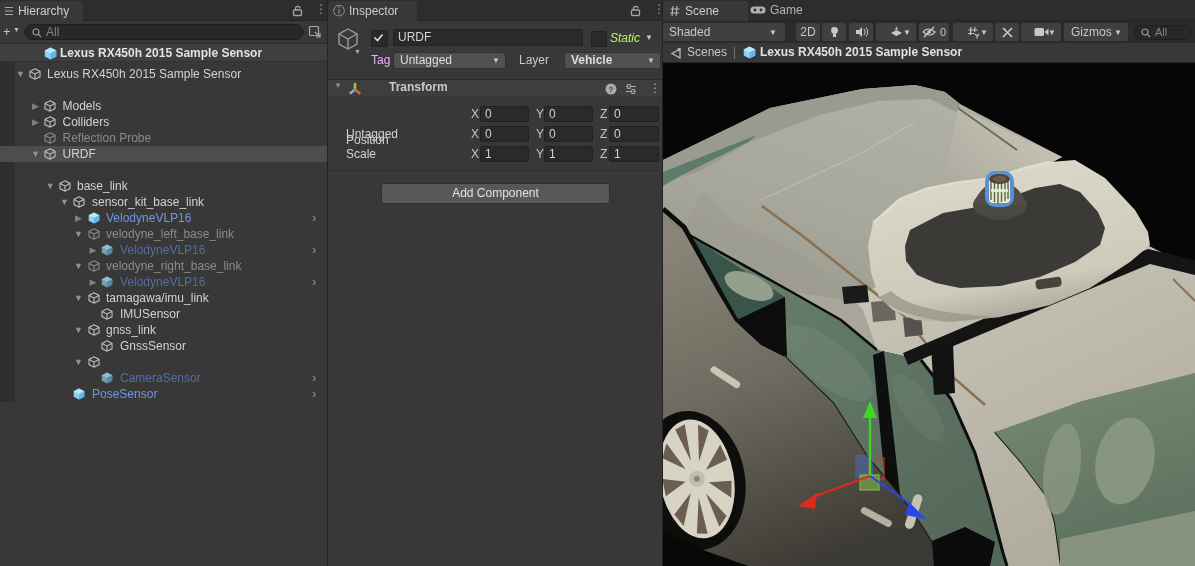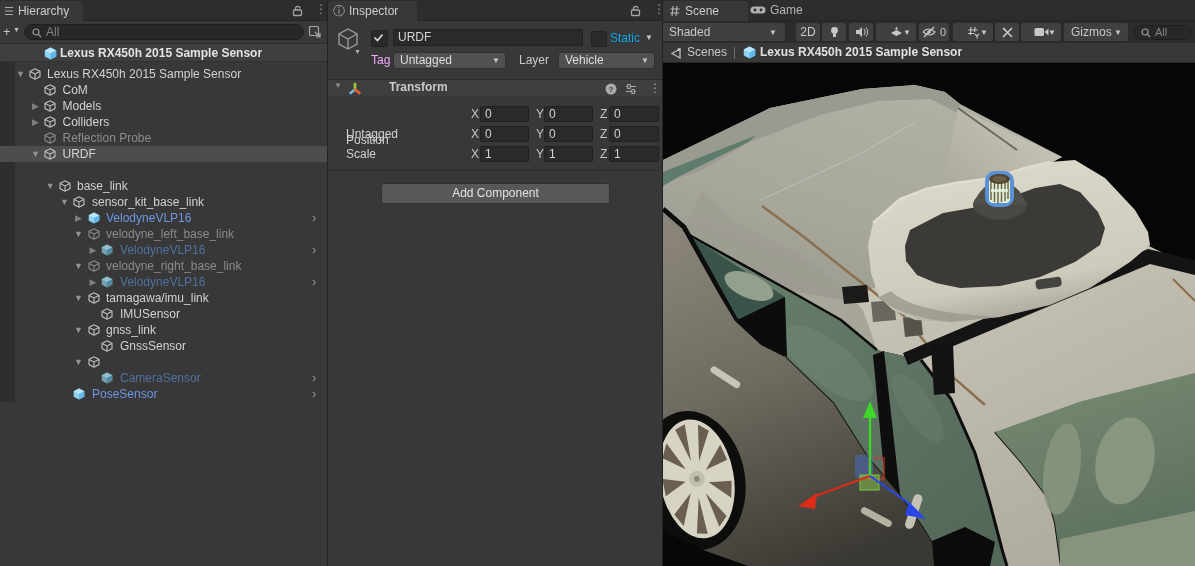--- a/index.html
+++ b/index.html
@@ -66,27 +66,20 @@
   <div class="abs" style="left:0;top:62px;width:15px;height:340px;background:#2E2E2E;"></div>
   <div id="tree" class="abs" style="left:0;top:62px;width:327px;height:504px;">
   <div class="row" style="top:4px;">
           <span class="tri" style="left:15px;">▼</span>
           <span class="cub" style="left:29px;"><svg width="12" height="12" viewBox="0 0 12 12">
               <polygon points="6,0.8 11,3.4 11,8.6 6,11.2 1,8.6 1,3.4" fill="none" stroke="#BFBFBF" stroke-width="1.1"></polygon>
               <path d="M1,3.4 L6,6 L11,3.4 M6,6 L6,11.2" fill="none" stroke="#BFBFBF" stroke-width="1.1"></path>
             </svg></span>
           <span class="lbl " style="left:47px;">Lexus RX450h 2015 Sample Sensor</span>
         </div>
-  <div class="row" style="top:20px;">
-          <span class="cub" style="left:44px;"><svg width="12" height="12" viewBox="0 0 12 12">
-              <polygon points="6,0.8 11,3.4 11,8.6 6,11.2 1,8.6 1,3.4" fill="none" stroke="#BFBFBF" stroke-width="1.1"></polygon>
-              <path d="M1,3.4 L6,6 L11,3.4 M6,6 L6,11.2" fill="none" stroke="#BFBFBF" stroke-width="1.1"></path>
-            </svg></span>
-          <span class="lbl " style="left:62.5px;">CoM</span>
-        </div>
   <div class="row" style="top:36px;">
           <span class="tri" style="left:30px;color:#808080;">▶</span>
           <span class="cub" style="left:44px;"><svg width="12" height="12" viewBox="0 0 12 12">
               <polygon points="6,0.8 11,3.4 11,8.6 6,11.2 1,8.6 1,3.4" fill="none" stroke="#BFBFBF" stroke-width="1.1"></polygon>
               <path d="M1,3.4 L6,6 L11,3.4 M6,6 L6,11.2" fill="none" stroke="#BFBFBF" stroke-width="1.1"></path>
             </svg></span>
           <span class="lbl " style="left:62.5px;">Models</span>
         </div>
   <div class="row" style="top:52px;">
           <span class="tri" style="left:30px;color:#808080;">▶</span>
@@ -245,26 +238,26 @@
         <path d="M3,7 L12,12 L21,7 M12,12 L12,22" fill="none" stroke="#9A9A9A" stroke-width="1.4"></path>
       </svg>
   <span class="abs" style="left:26px;top:48px;color:#B0B0B0;font-size:7px;">▼</span>
   <div class="abs" style="left:43px;top:30px;width:15px;height:15px;background:#2A2A2A;border:1px solid #222;border-radius:2px;">
     <svg width="13" height="13" viewBox="0 0 13 13" style="position:absolute;left:0;top:0;">
           <path d="M2.5 6.5 L5.5 9.5 L10.5 3.5" stroke="#DFDFDF" stroke-width="1.6" fill="none"></path>
         </svg>
   </div>
   <div class="fld" style="left:65px;top:29px;width:190px;height:17px;line-height:15px;">URDF</div>
   <div class="abs" style="left:263px;top:31px;width:14px;height:14px;background:#2A2A2A;border:1px solid #222;border-radius:2px;"></div>
-  <span class="abs" style="left:282px;top:31px;color:#0ea5e9;">Static</span>
+  <span class="abs" style="left:282px;top:31px;color:#bef264;font-style:italic;">Static</span>
   <span class="abs" style="left:317px;top:33px;color:#C8C8C8;font-size:8px;">▼</span>
   <span class="abs" style="left:43px;top:53px;color:#f0abfc;">Tag</span>
   <div class="ddl" style="left:65px;top:52px;width:113px;">Untagged<span class="ar">▼</span></div>
   <span class="abs" style="left:191px;top:53px;color:#C8C8C8;">Layer</span>
-  <div class="ddl" style="left:230px;top:52px;width:97px;">Vehicle<span class="ar">▼</span></div>
+  <div class="ddl" style="left:236px;top:52px;width:97px;font-weight:bold;">Vehicle<span class="ar">▼</span></div>
   <div class="abs" style="left:0;top:79px;width:334px;height:18px;background:#3E3E3E;border-top:1px solid #2a2a2a;border-bottom:1px solid #343434;box-sizing:border-box;">
     <span class="abs" style="left:6px;top:1px;font-size:8px;color:#8E8E8E;">▼</span>
     <svg class="abs" style="left:20px;top:2px;" width="14" height="14" viewBox="0 0 14 14">
       <line x1="7" y1="7.5" x2="7" y2="2" stroke="#9ACD32" stroke-width="2.6" stroke-linecap="round"></line>
       <line x1="7" y1="7.5" x2="2.6" y2="11" stroke="#6FBBE8" stroke-width="2.6" stroke-linecap="round"></line>
       <line x1="7" y1="7.5" x2="11.4" y2="11" stroke="#E8622E" stroke-width="2.6" stroke-linecap="round"></line>
     </svg>
     <span class="abs" style="left:61px;top:0px;font-weight:bold;color:#C9C9C9;">Transform</span>
     <svg class="abs" style="left:277px;top:3px;" width="12" height="12" viewBox="0 0 12 12">
           <circle cx="6" cy="6" r="5.5" fill="#ABABAB"></circle>

